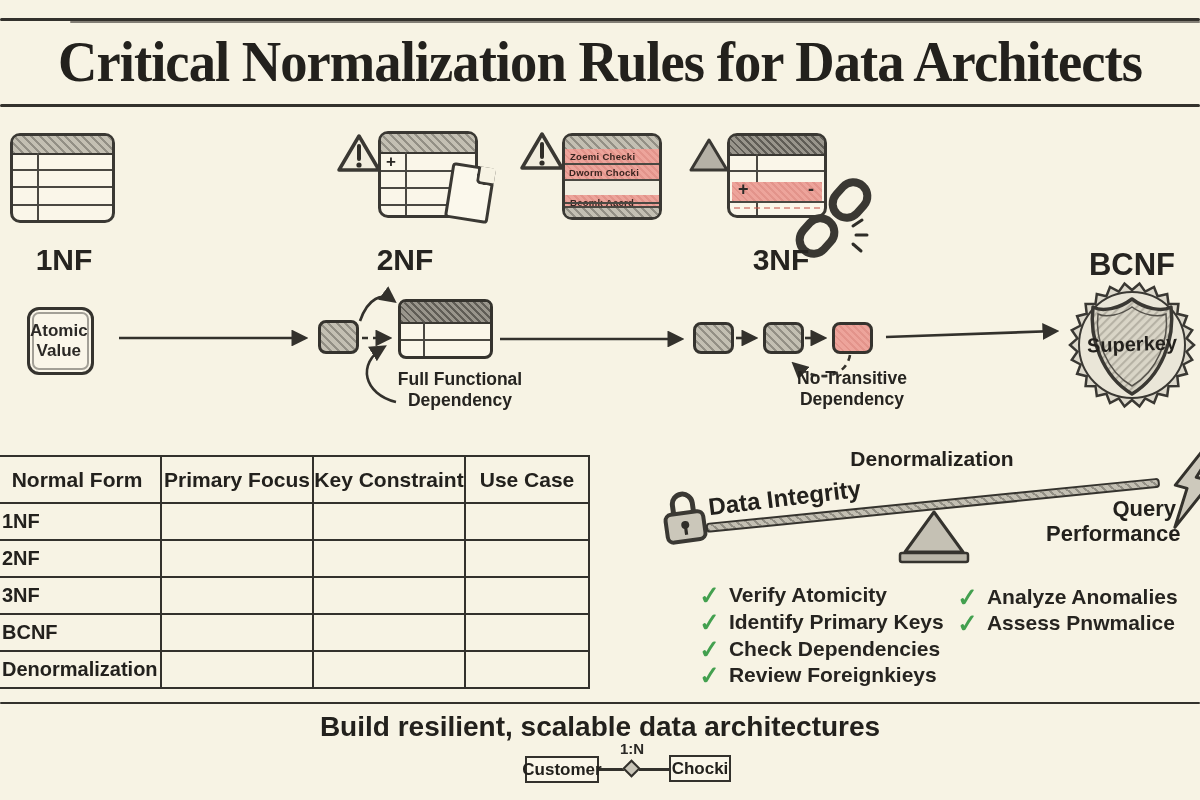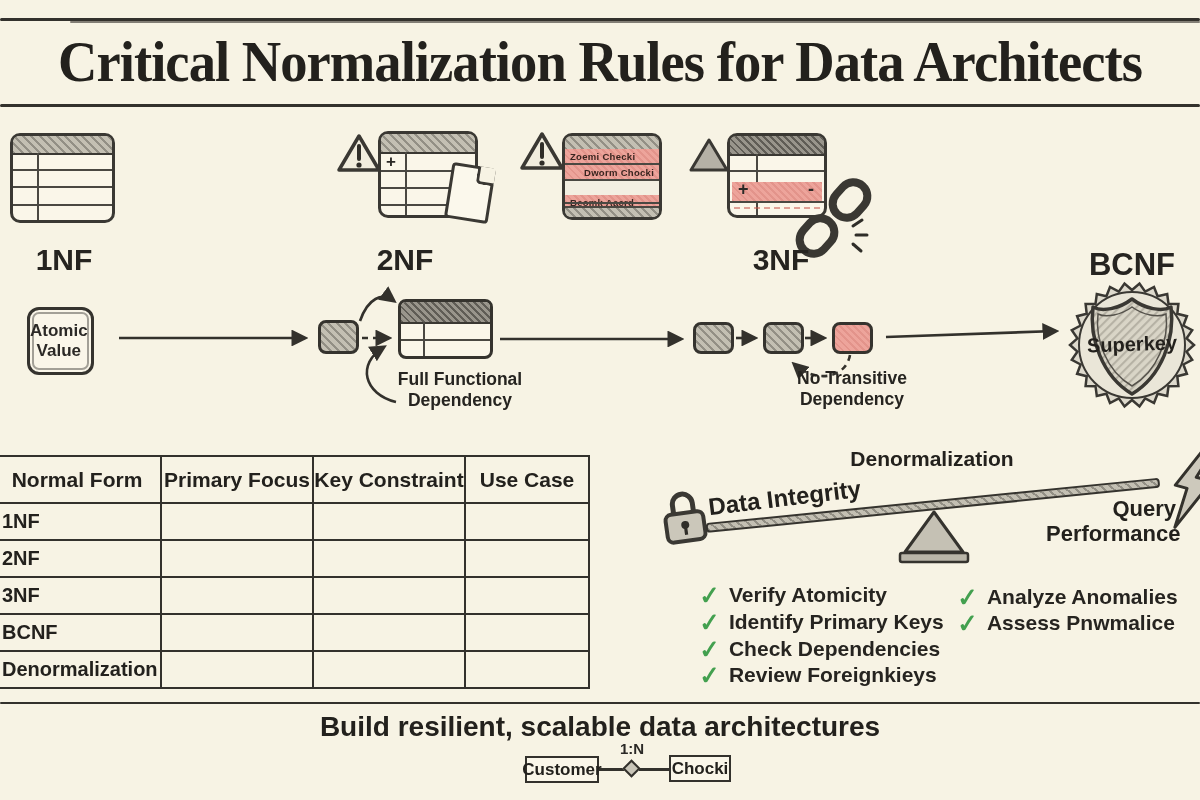--- a/index.html
+++ b/index.html
@@ -97,21 +97,21 @@
 
   <svg class="abs" style="left:519px;top:130px;" width="46" height="42" viewBox="0 0 46 42">
     <path d="M23 4 L43 38 H3 Z" fill="#f1edde" stroke="#3a3833" stroke-width="3.5" stroke-linejoin="round"></path>
     <line x1="23" y1="14" x2="23" y2="27" stroke="#2f2d28" stroke-width="4" stroke-linecap="round"></line>
     <circle cx="23" cy="33" r="2.6" fill="#2f2d28"></circle>
   </svg>
 
   <div class="abs sketchbox" style="left:562px;top:133px;width:100px;height:87px;background:#f3efe2;">
     <div class="hatch" style="position:absolute;left:0;top:0;right:0;height:13px;border-bottom:2.5px solid #3a3833;border-radius:6px 6px 0 0;"></div>
     <div class="redfill tinytext" style="position:absolute;left:0;right:0;top:13px;height:16px;padding-left:5px;border-bottom:2px solid #4a4842;box-sizing:border-box;">Zoemi Checki</div>
-    <div class="redfill tinytext" style="position:absolute;left:0;right:0;top:29px;height:16px;padding-left:19px;border-bottom:2px solid #4a4842;box-sizing:border-box;">Dworm Chocki</div>
+    <div class="redfill tinytext" style="position:absolute;left:0;right:0;top:29px;height:16px;padding-left:4px;border-bottom:2px solid #4a4842;box-sizing:border-box;">Dworm Chocki</div>
     <div class="redfill tinytext" style="position:absolute;left:0;right:0;top:59px;height:16px;padding-left:5px;border-bottom:2px solid #4a4842;box-sizing:border-box;">Beomk Aacrd</div>
     <div class="rowline" style="top:66px;height:1.5px;"></div>
     <div class="rowline" style="top:71px;height:1.5px;"></div>
     <div class="hatch" style="position:absolute;left:0;right:0;bottom:0;height:9px;border-top:2px solid #4a4842;border-radius:0 0 6px 6px;"></div>
   </div>
 
   <svg class="abs" style="left:688px;top:137px;" width="42" height="37" viewBox="0 0 42 37">
     <path d="M21 3 L39 33 H3 Z" fill="#b5b1a6" stroke="#3a3833" stroke-width="3" stroke-linejoin="round"></path>
   </svg>
 

